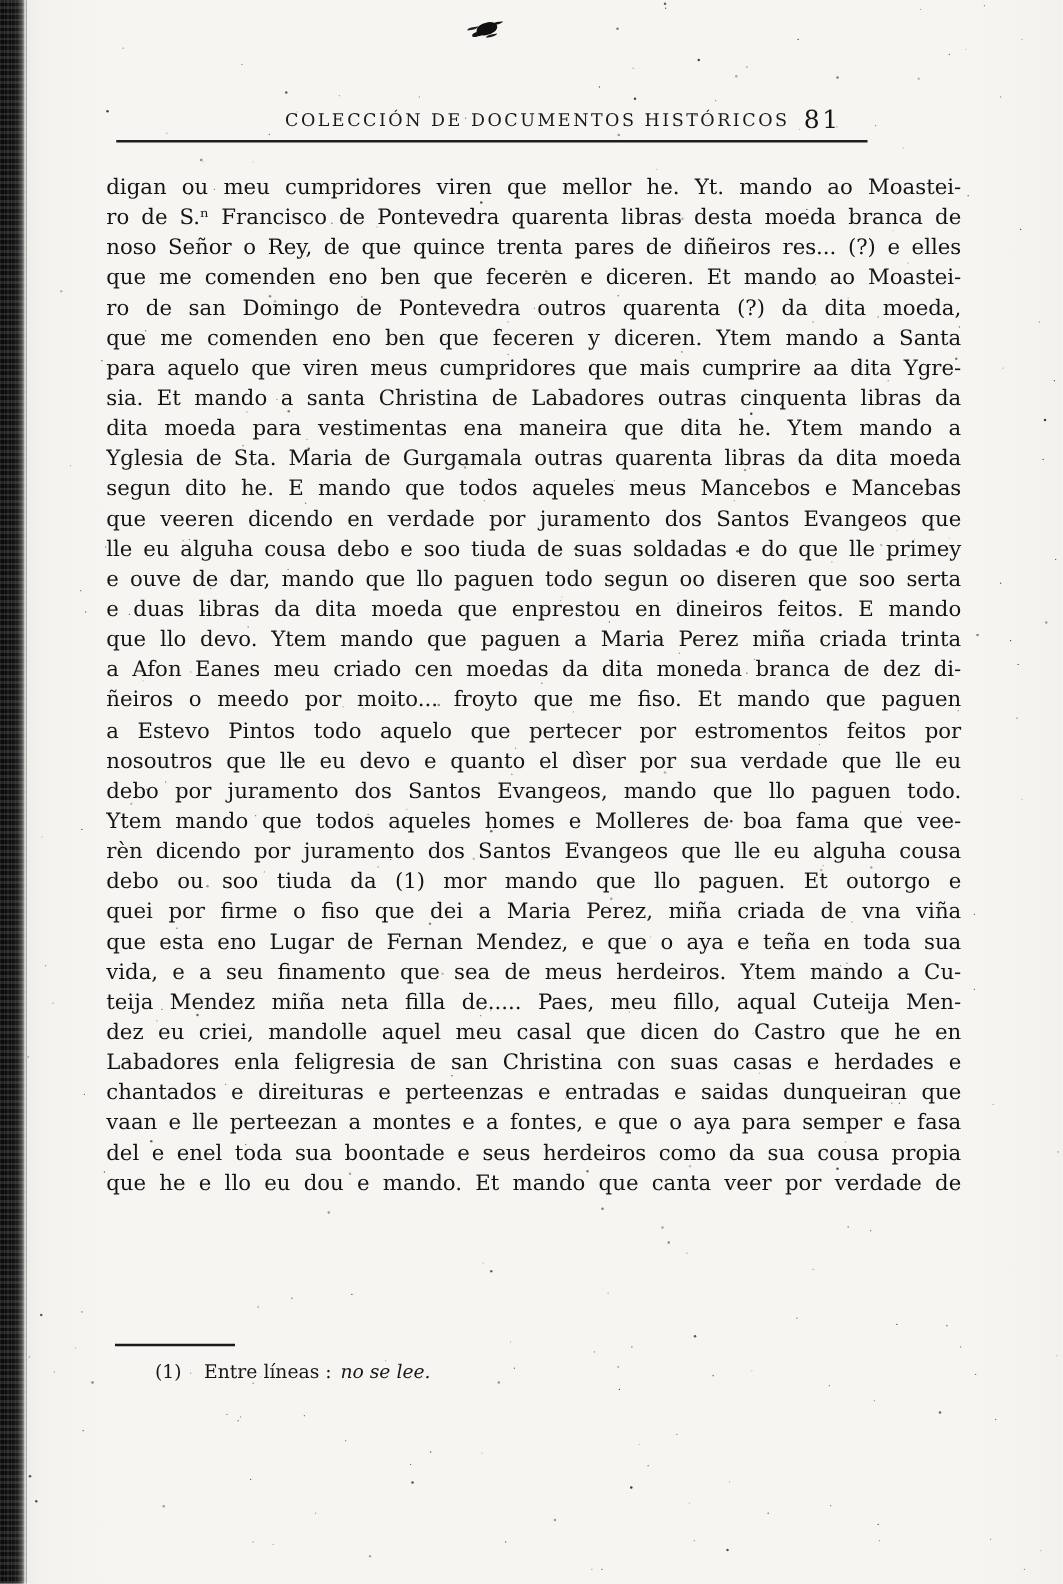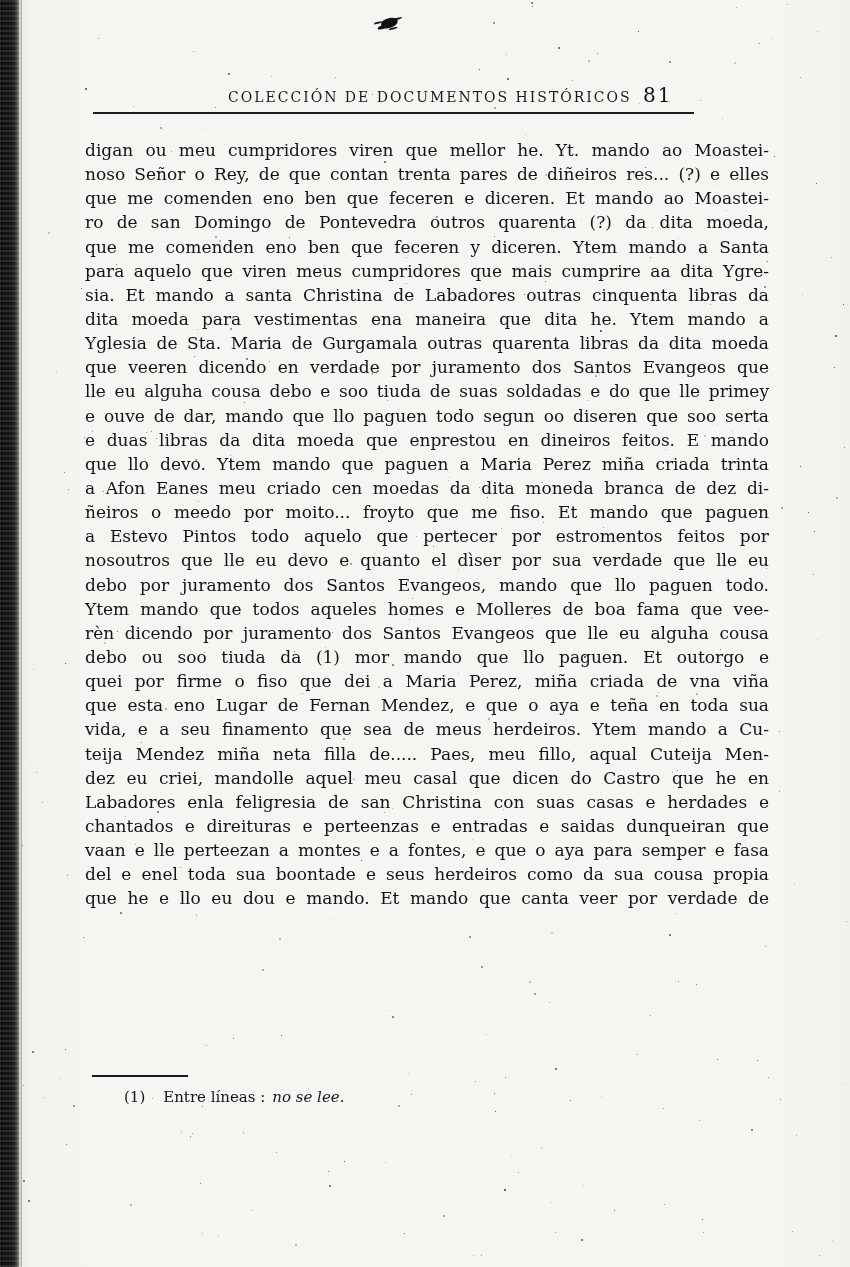--- a/index.html
+++ b/index.html
@@ -399,28 +399,30 @@
     </div>
 
   <div class="running-header">
     <span class="header-title">COLECCIÓN DE DOCUMENTOS HISTÓRICOS</span>
     <span class="page-number">81</span>
   </div>
   <div class="header-rule"></div>
 
   <div class="body-text" id="body-text">
       <div class="line">digan ou meu cumpridores viren que mellor he. Yt. mando ao Moastei-</div>
-      <div class="line">noso Señor o Rey, de que contan trenta pares de diñeiros res... (?) e elles</div>
+      <div class="line">ro de S.ⁿ Francisco de Pontevedra quarenta libras desta moeda branca de</div>
+      <div class="line">noso Señor o Rey, de que quince trenta pares de diñeiros res... (?) e elles</div>
       <div class="line">que me comenden eno ben que feceren e diceren. Et mando ao Moastei-</div>
       <div class="line">ro de san Domingo de Pontevedra outros quarenta (?) da dita moeda,</div>
       <div class="line">que me comenden eno ben que feceren y diceren. Ytem mando a Santa</div>
       <div class="line">para aquelo que viren meus cumpridores que mais cumprire aa dita Ygre-</div>
       <div class="line">sia. Et mando a santa Christina de Labadores outras cinquenta libras da</div>
       <div class="line">dita moeda para vestimentas ena maneira que dita he. Ytem mando a</div>
       <div class="line">Yglesia de Sta. Maria de Gurgamala outras quarenta libras da dita moeda</div>
+      <div class="line">segun dito he. E mando que todos aqueles meus Mancebos e Mancebas</div>
       <div class="line">que veeren dicendo en verdade por juramento dos Santos Evangeos que</div>
       <div class="line">lle eu alguha cousa debo e soo tiuda de suas soldadas e do que lle primey</div>
       <div class="line">e ouve de dar, mando que llo paguen todo segun oo diseren que soo serta</div>
       <div class="line">e duas libras da dita moeda que enprestou en dineiros feitos. E mando</div>
       <div class="line">que llo devo. Ytem mando que paguen a Maria Perez miña criada trinta</div>
       <div class="line">a Afon Eanes meu criado cen moedas da dita moneda branca de dez di-</div>
       <div class="line">ñeiros o meedo por moito... froyto que me fiso. Et mando que paguen</div>
       <div class="line">a Estevo Pintos todo aquelo que pertecer por estromentos feitos por</div>
       <div class="line">nosoutros que lle eu devo e quanto el dìser por sua verdade que lle eu</div>
       <div class="line">debo por juramento dos Santos Evangeos, mando que llo paguen todo.</div>

